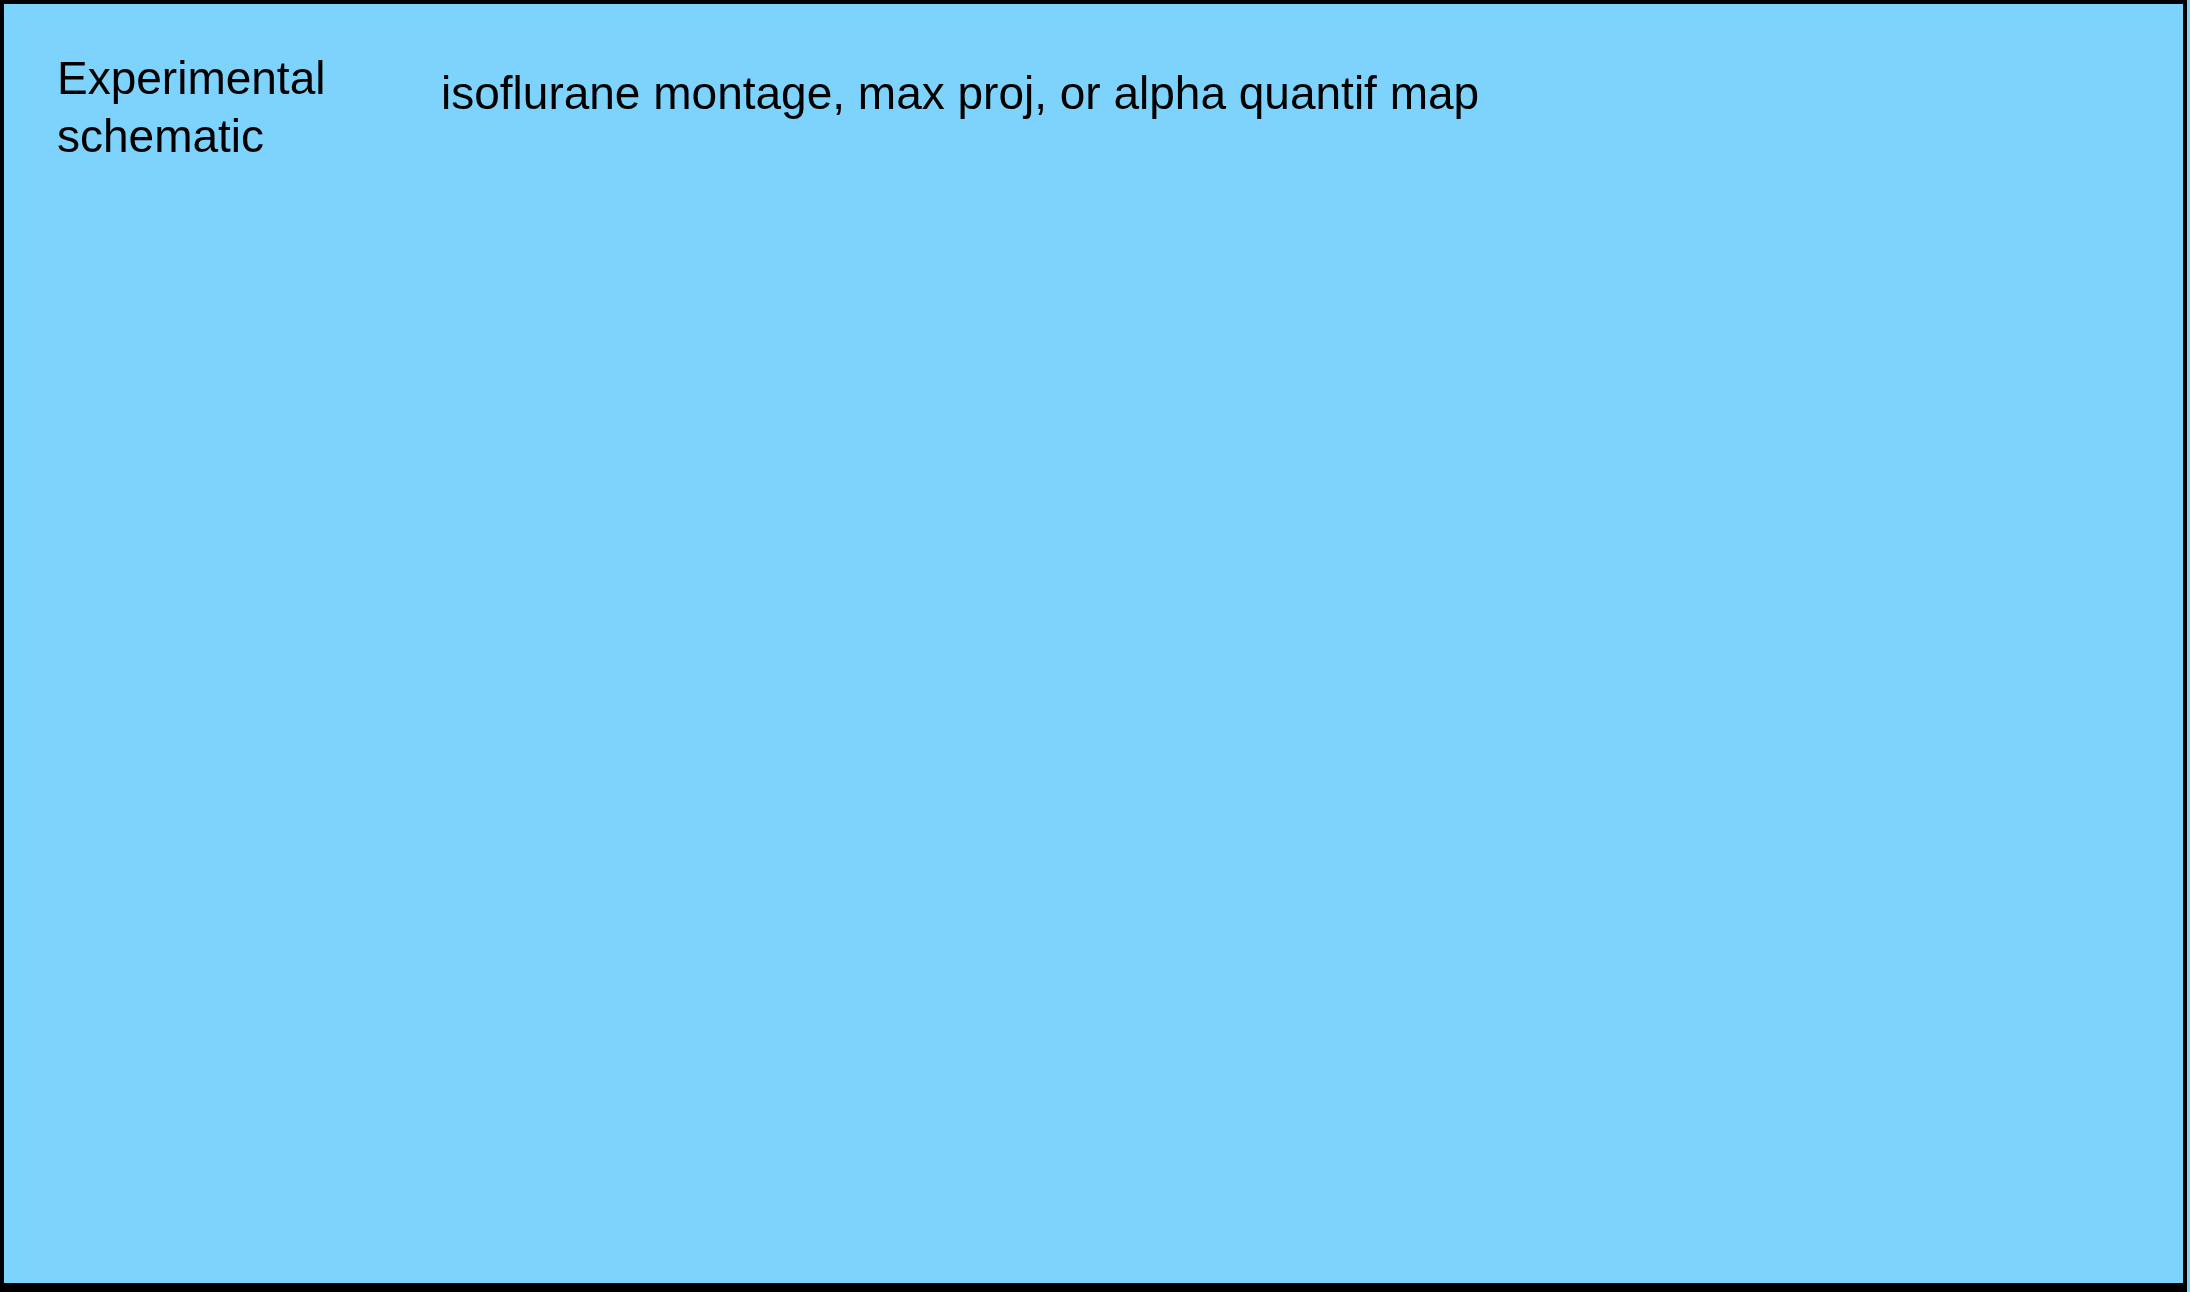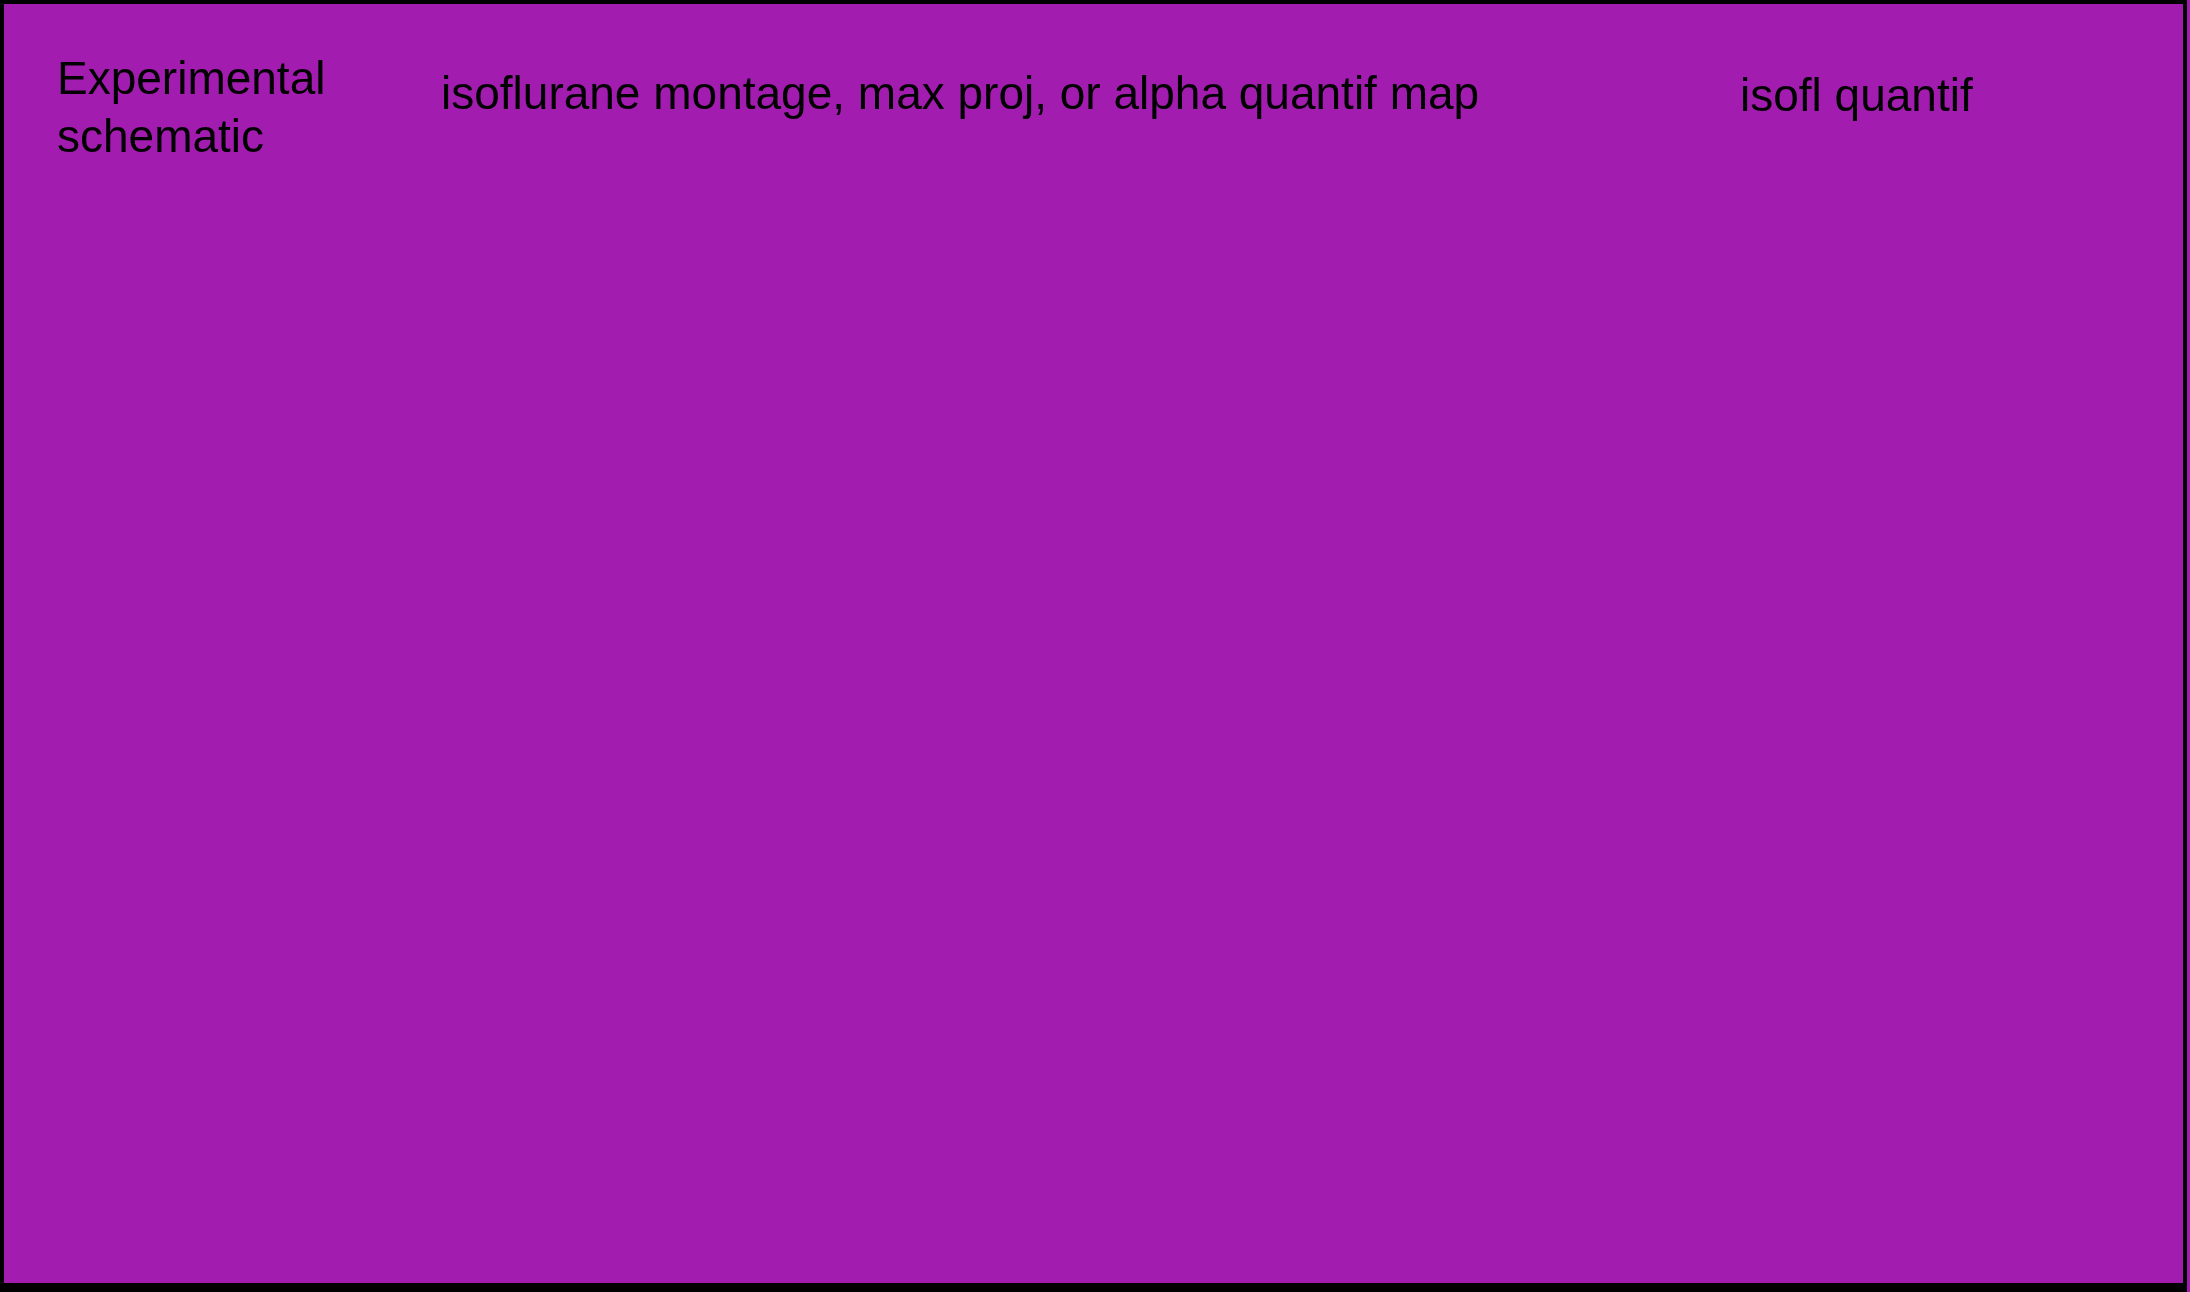--- a/index.html
+++ b/index.html
@@ -4,21 +4,21 @@
 <style>
   html, body {
     margin: 0;
     padding: 0;
     background: #ffffff;
   }
   .canvas {
     position: relative;
     width: 2190px;
     height: 1292px;
-    background: #a21caf;
+    background: #7dd3fc;
     overflow: hidden;
     font-family: "Liberation Sans", sans-serif;
   }
   .frame {
     position: absolute;
     left: 0;
     top: 0;
     width: 2187px;
     height: 1292px;
     box-sizing: border-box;
@@ -46,17 +46,16 @@
 <body>
 
 <div class="canvas">
   <div class="frame"></div>
 
   <div class="label lbl-experimental-schematic">Experimental
 schematic</div>
 
   <div class="label lbl-isoflurane-montage">isoflurane montage, max proj, or alpha quantif map</div>
 
-  <div class="label lbl-isofl-quantif">isofl quantif</div>
 
 
 
 </div>
 
 </body></html>

